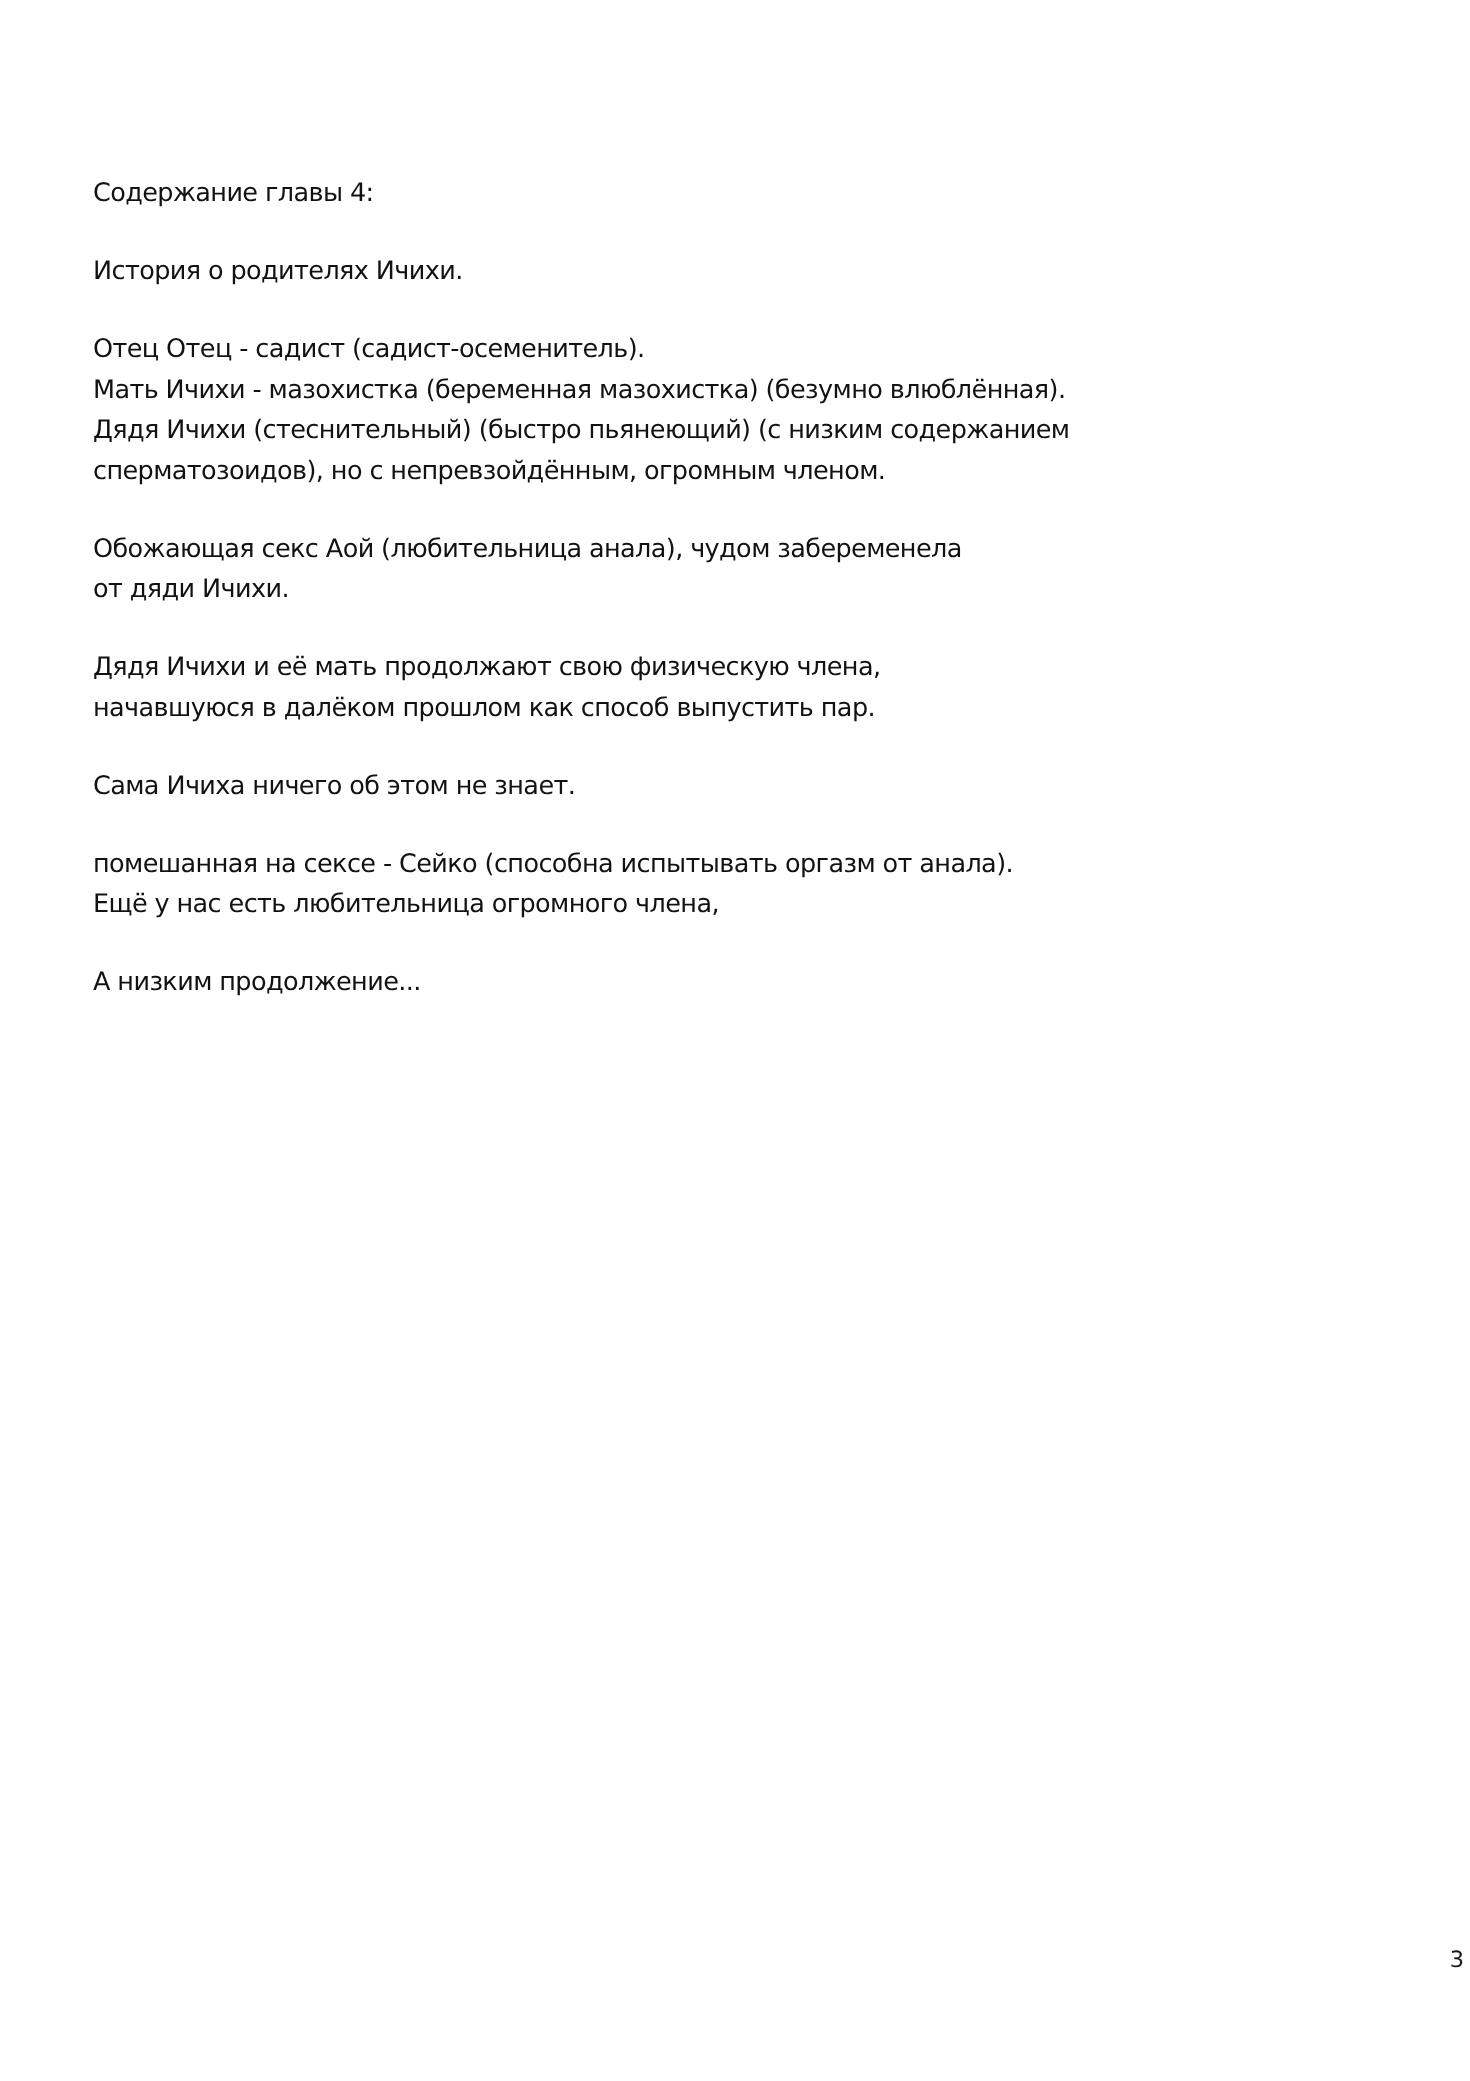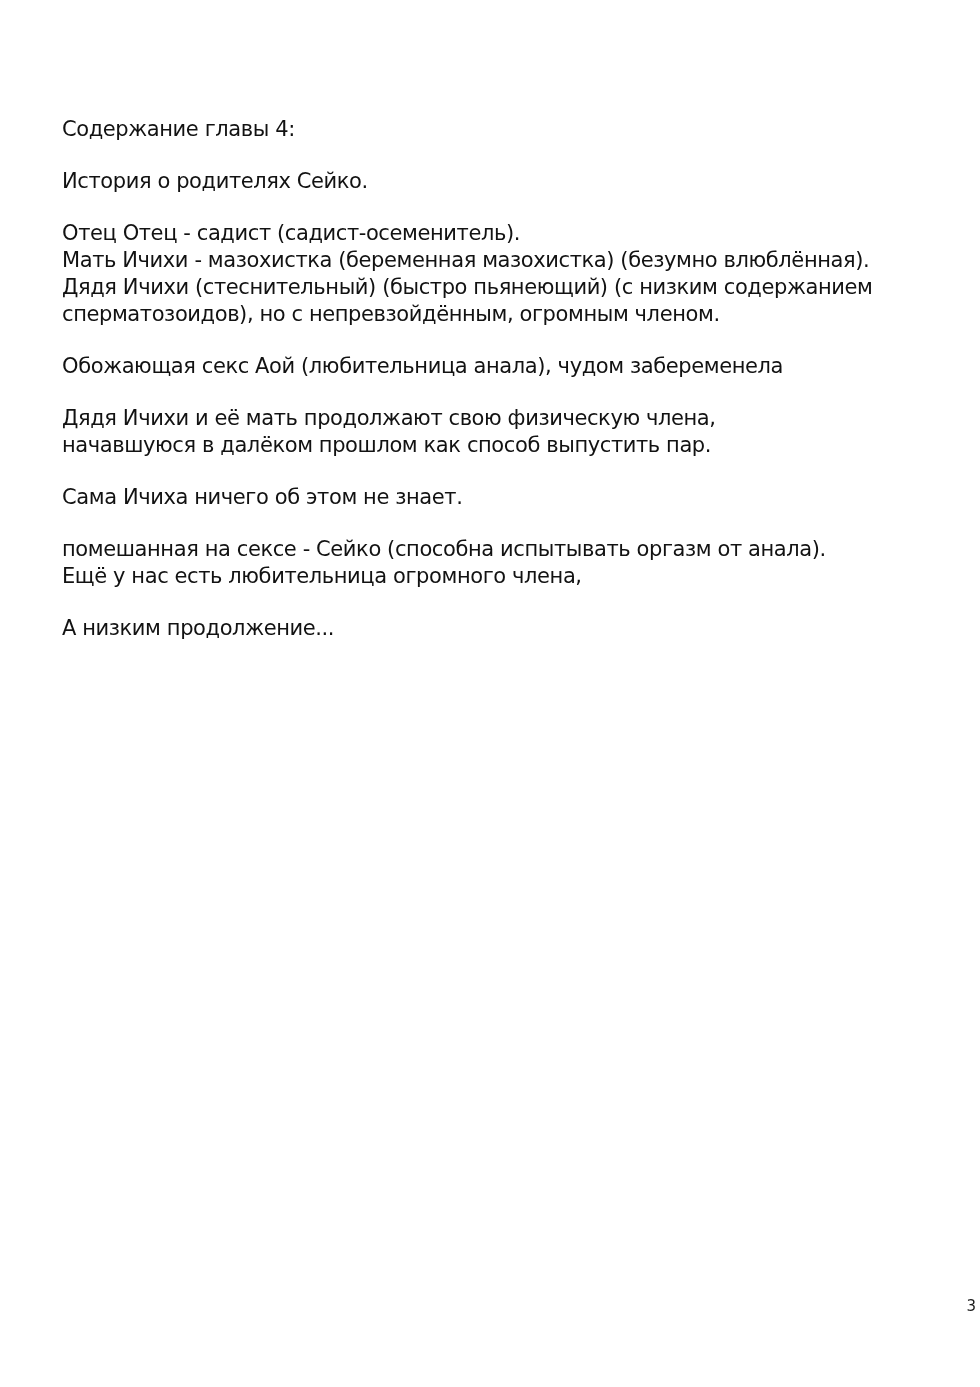--- a/index.html
+++ b/index.html
@@ -27,21 +27,21 @@
     left: 62px;
     top: 116px;
     width: 880px;
     color: #121212;
   }
   .para {
     margin: 0 0 25px 0;
     padding: 0;
   }
   .line {
-    font-size: 21px;
+    font-size: 17px;
     line-height: 27px;
     letter-spacing: -0.4px;
     white-space: nowrap;
     font-weight: normal;
   }
   .page-number {
     position: absolute;
     top: 1297px;
     right: 4px;
     font-size: 15px;
@@ -55,32 +55,33 @@
 
 <div class="page">
 
   <div class="content">
 
     <div class="para">
       <div class="line">Содержание главы 4:</div>
     </div>
 
     <div class="para">
-      <div class="line">История о родителях Сейко.</div>
+      <div class="line">История о родителях Ичихи.</div>
     </div>
 
     <div class="para">
       <div class="line">Отец Отец - садист (садист-осеменитель).</div>
       <div class="line">Мать Ичихи - мазохистка (беременная мазохистка) (безумно влюблённая).</div>
       <div class="line">Дядя Ичихи (стеснительный) (быстро пьянеющий) (с низким содержанием</div>
       <div class="line">сперматозоидов), но с непревзойдённым, огромным членом.</div>
     </div>
 
     <div class="para">
       <div class="line">Обожающая секс Аой (любительница анала), чудом забеременела</div>
+      <div class="line">от дяди Ичихи.</div>
     </div>
 
     <div class="para">
       <div class="line">Дядя Ичихи и её мать продолжают свою физическую члена,</div>
       <div class="line">начавшуюся в далёком прошлом как способ выпустить пар.</div>
     </div>
 
     <div class="para">
       <div class="line">Сама Ичиха ничего об этом не знает.</div>
     </div>

